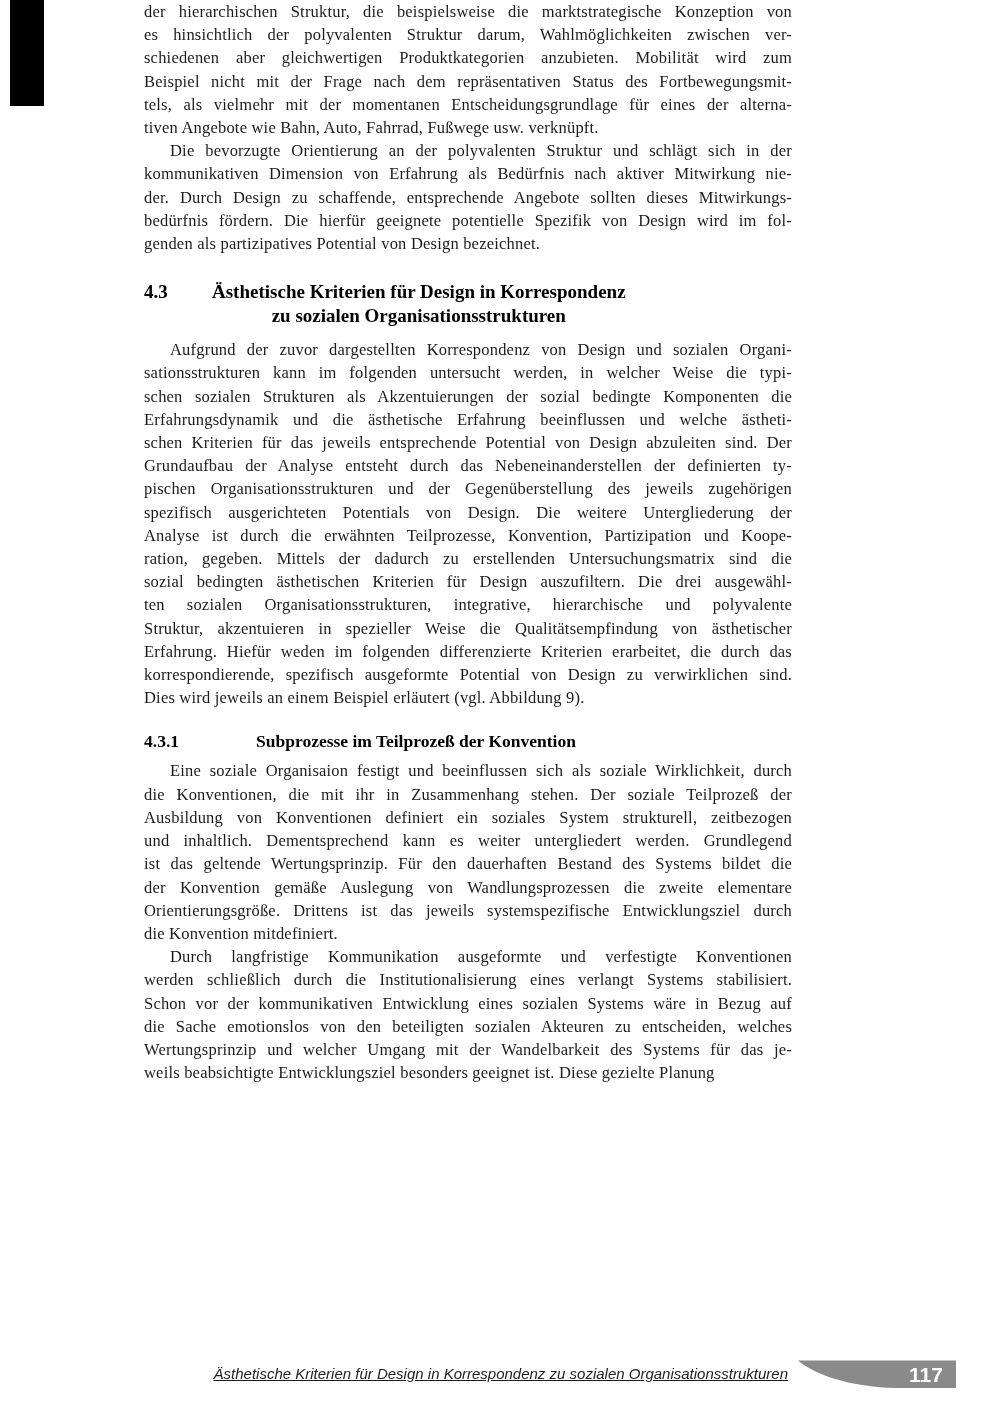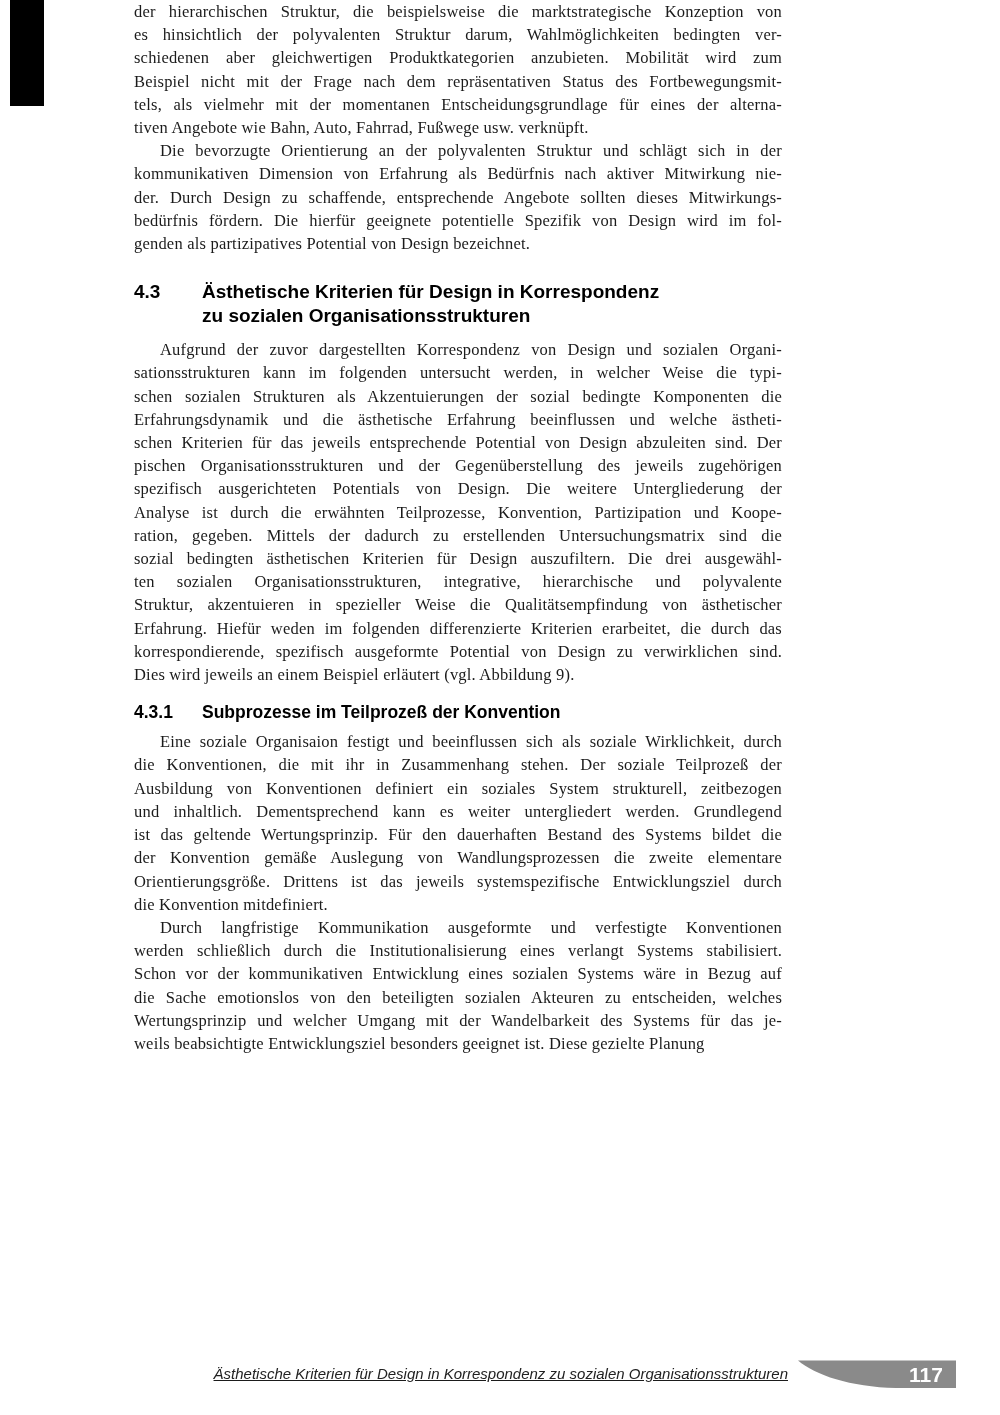--- a/index.html
+++ b/index.html
@@ -9,46 +9,46 @@
     background:#ffffff;
     overflow:hidden;
     font-family:"Liberation Serif", serif;
     color:#1b1b1b;
   }
   .scan-mark{
     position:absolute;left:10px;top:0;width:34px;height:106px;
     background:#000000;
   }
   .text-column{
-    position:absolute;left:134px;top:0;width:648px;
+    position:absolute;left:144px;top:0;width:648px;
   }
   .para{margin:0;}
   .para .ln{
     font-size:16.5px;
     line-height:23.2px;
     letter-spacing:0.2px;
     text-align:justify;
     text-align-last:justify;
     white-space:normal;
   }
   .para .ln.lastln{
     text-align:center;
     text-align-last:left;
   }
   .para .ln.indent{text-indent:26px;}
   .h1, .h2{
     display:flex;
-    font-family:Liberation Sans, sans-serif;
+    font-family:Liberation Serif, serif;
     font-weight:700;
     color:#000;
   }
   .h1{margin-top:25px;margin-bottom:10px;font-size:19px;line-height:24px;}
-  .h2{margin-top:14px;margin-bottom:6px;font-size:17.5px;line-height:24px;}
+  .h2{margin-top:20px;margin-bottom:6px;font-size:17.5px;line-height:24px;gap:44px;}
   .hnum{width:68px;flex:none;}
-  .htitle div{white-space:nowrap;}
+  .htitle div{white-space:nowrap;text-align:center;}
   .footer{
     position:absolute;left:143px;top:1360px;width:813px;
     display:flex;align-items:flex-start;text-decoration:underline;
   }
   .footer-title{
     flex:1;
     margin-top:4px;
     padding-right:10px;
     text-align:right;
     font-family:"Liberation Sans", sans-serif;
@@ -64,21 +64,21 @@
 </head>
 <body>
 
 <div class="page">
 
   <div class="scan-mark"></div>
 
   <div class="text-column" id="text-column">
       <div class="para">
         <div class="ln">der hierarchischen Struktur, die beispielsweise die marktstrategische Konzeption von</div>
-        <div class="ln">es hinsichtlich der polyvalenten Struktur darum, Wahlmöglichkeiten bedingten ver-</div>
+        <div class="ln">es hinsichtlich der polyvalenten Struktur darum, Wahlmöglichkeiten zwischen ver-</div>
         <div class="ln">schiedenen aber gleichwertigen Produktkategorien anzubieten. Mobilität wird zum</div>
         <div class="ln">Beispiel nicht mit der Frage nach dem repräsentativen Status des Fortbewegungsmit-</div>
         <div class="ln">tels, als vielmehr mit der momentanen Entscheidungsgrundlage für eines der alterna-</div>
         <div class="ln lastln">tiven Angebote wie Bahn, Auto, Fahrrad, Fußwege usw. verknüpft.</div>
       </div>
       <div class="para">
         <div class="ln indent">Die bevorzugte Orientierung an der polyvalenten Struktur und schlägt sich in der</div>
         <div class="ln">kommunikativen Dimension von Erfahrung als Bedürfnis nach aktiver Mitwirkung nie-</div>
         <div class="ln">der. Durch Design zu schaffende, entsprechende Angebote sollten dieses Mitwirkungs-</div>
         <div class="ln">bedürfnis fördern. Die hierfür geeignete potentielle Spezifik von Design wird im fol-</div>
@@ -90,20 +90,21 @@
           <div>Ästhetische Kriterien für Design in Korrespondenz</div>
           <div>zu sozialen Organisationsstrukturen</div>
         </div>
       </div>
       <div class="para">
         <div class="ln indent">Aufgrund der zuvor dargestellten Korrespondenz von Design und sozialen Organi-</div>
         <div class="ln">sationsstrukturen kann im folgenden untersucht werden, in welcher Weise die typi-</div>
         <div class="ln">schen sozialen Strukturen als Akzentuierungen der sozial bedingte Komponenten die</div>
         <div class="ln">Erfahrungsdynamik und die ästhetische Erfahrung beeinflussen und welche ästheti-</div>
         <div class="ln">schen Kriterien für das jeweils entsprechende Potential von Design abzuleiten sind. Der</div>
+        <div class="ln">Grundaufbau der Analyse entsteht durch das Nebeneinanderstellen der definierten ty-</div>
         <div class="ln">pischen Organisationsstrukturen und der Gegenüberstellung des jeweils zugehörigen</div>
         <div class="ln">spezifisch ausgerichteten Potentials von Design. Die weitere Untergliederung der</div>
         <div class="ln">Analyse ist durch die erwähnten Teilprozesse, Konvention, Partizipation und Koope-</div>
         <div class="ln">ration, gegeben. Mittels der dadurch zu erstellenden Untersuchungsmatrix sind die</div>
         <div class="ln">sozial bedingten ästhetischen Kriterien für Design auszufiltern. Die drei ausgewähl-</div>
         <div class="ln">ten sozialen Organisationsstrukturen, integrative, hierarchische und polyvalente</div>
         <div class="ln">Struktur, akzentuieren in spezieller Weise die Qualitätsempfindung von ästhetischer</div>
         <div class="ln">Erfahrung. Hiefür weden im folgenden differenzierte Kriterien erarbeitet, die durch das</div>
         <div class="ln">korrespondierende, spezifisch ausgeformte Potential von Design zu verwirklichen sind.</div>
         <div class="ln lastln">Dies wird jeweils an einem Beispiel erläutert (vgl. Abbildung 9).</div>

